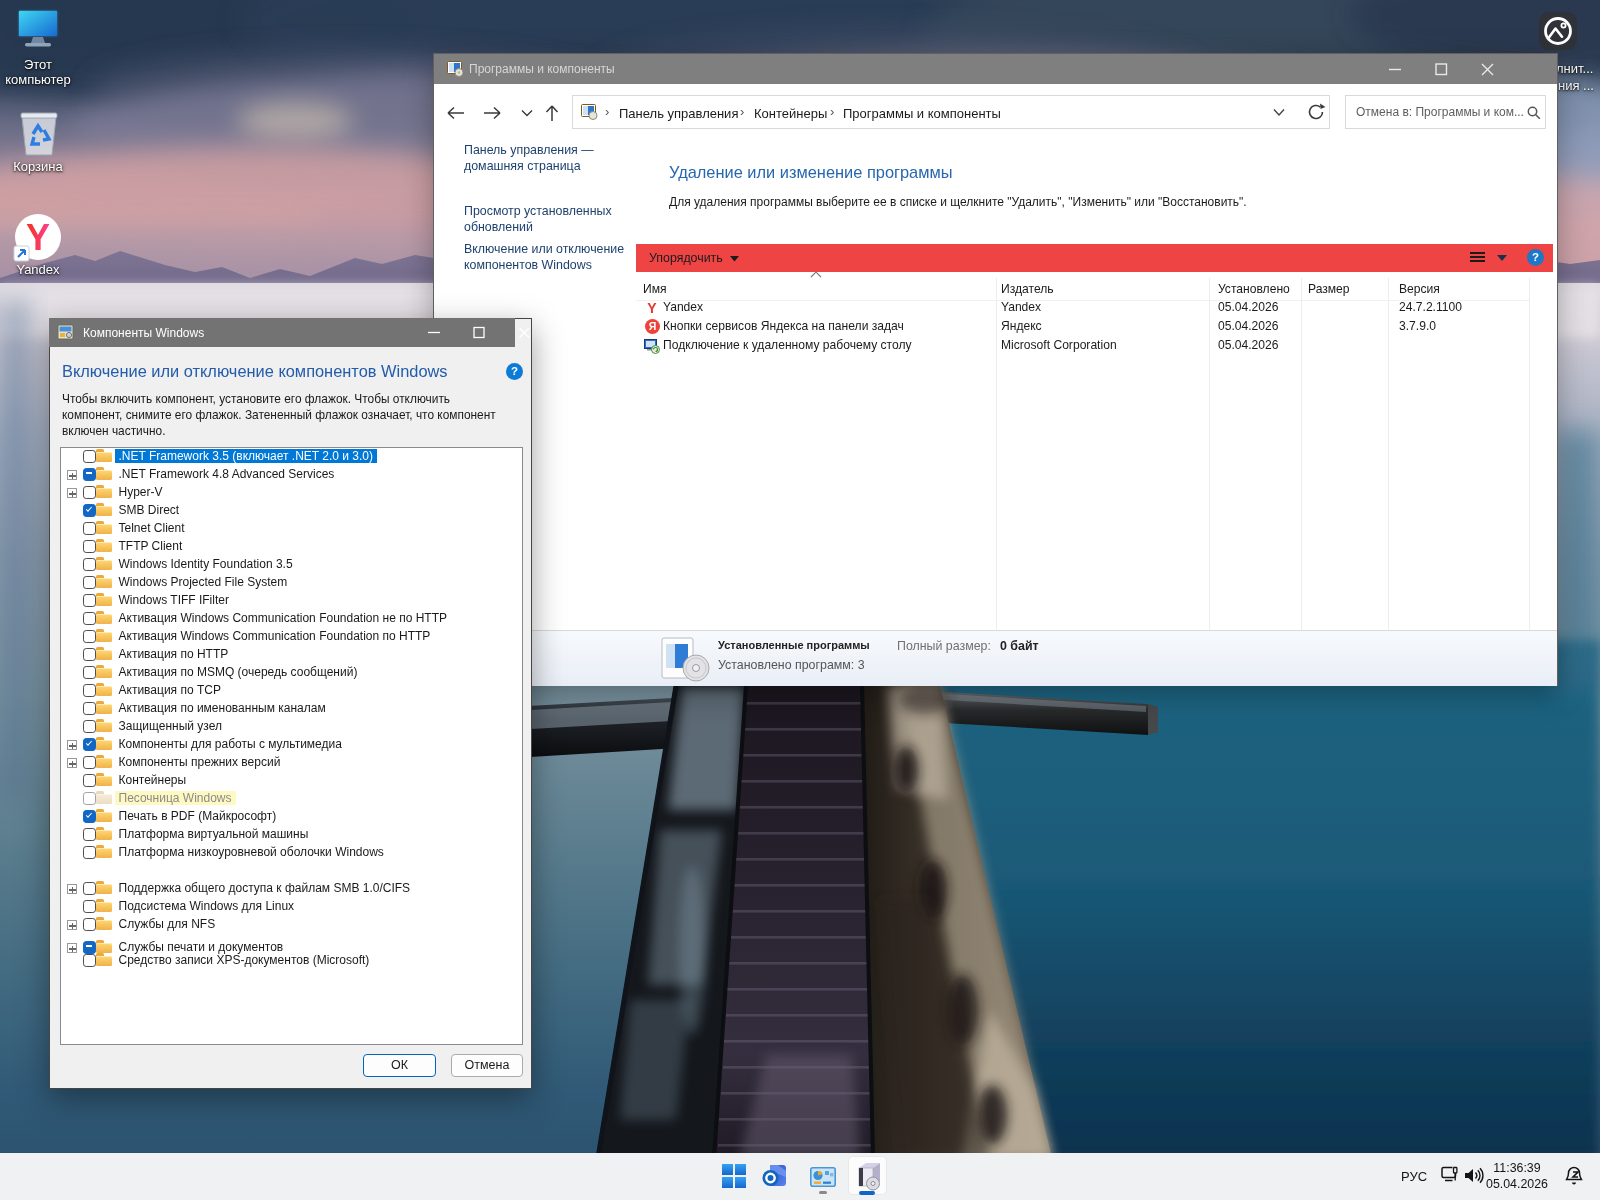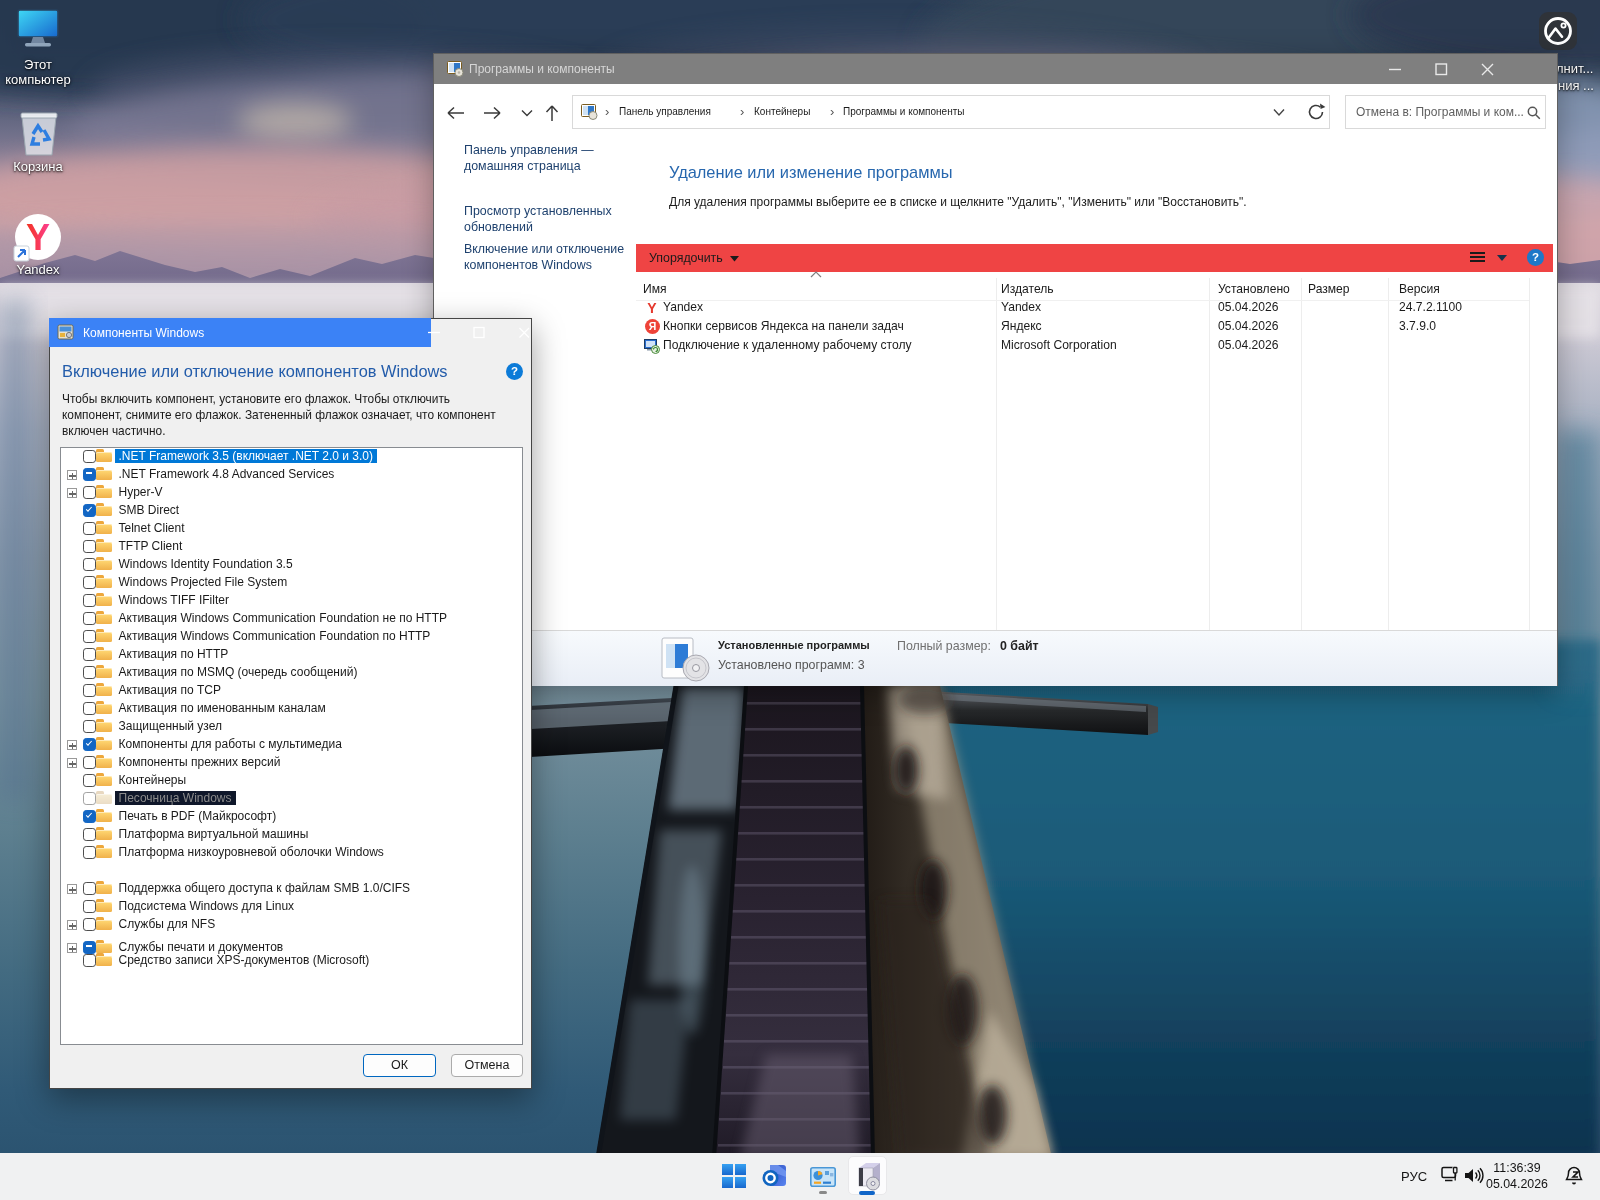--- a/index.html
+++ b/index.html
@@ -6,54 +6,54 @@
 #scene{position:absolute;left:0;top:0;width:1600px;height:1200px;background:#4a6584}
 .abs{position:absolute}
 .dicon-lbl{position:absolute;color:#fff;font-size:13px;text-align:center;text-shadow:0 1px 2px rgba(0,0,0,.9),0 0 4px rgba(0,0,0,.55);line-height:15px}
 
 #pw{position:absolute;left:433px;top:53px;width:1125px;height:633px;background:#fff;border:1px solid #606060;box-shadow:0 8px 28px rgba(0,0,0,.3)}
 #pwtitle{position:absolute;left:0;top:0;width:100%;height:30px;background:#7f7f7f;color:#d6d6d6;font-size:12px}
 #pwtitle .t{position:absolute;left:35px;top:8px}
 .capbtn{position:absolute;top:0;width:46px;height:30px}
 
 .tbox{position:absolute;top:41px;height:34px;border:1px solid #d9d9d9;background:#fff}
-.bread{font-size:10px;color:#1b1b1b;position:absolute;top:10px}
+.bread{font-size:13px;color:#1b1b1b;position:absolute;top:10px}
 .bsep{position:absolute;top:8px;color:#555;font-size:13px}
 
 .navlink{position:absolute;left:30px;width:180px;font-size:12.4px;line-height:16.3px;color:#1e416e}
 #pwhead{position:absolute;left:235px;top:109px;font-size:16.4px;color:#2767ae}
 #pwsub{position:absolute;left:235px;top:141px;font-size:12px;color:#1b1b1b}
 #cmdbar{position:absolute;left:202px;top:190px;width:917px;height:28px;background:#ef4444}
 .hdrtxt{position:absolute;top:228px;font-size:12.1px;color:#1a1a1a}
 .vline{position:absolute;top:224px;height:352px;width:1px;background:#ededed}
 .prow{position:absolute;height:19px;font-size:12.1px;color:#1b1b1b}
 .pc{position:absolute;top:2px;white-space:nowrap}
 #dpane{position:absolute;left:0;top:576px;width:100%;height:56px;background:linear-gradient(180deg,#f7fafd,#e9eef6);border-top:1px solid #d9d9d9}
 
 #dlg{position:absolute;left:49px;top:318px;width:483px;height:771px;background:#f0f0f0;border:1px solid #454545;box-shadow:0 10px 30px rgba(0,0,0,.38)}
-#dlgtitle{position:absolute;left:-1px;top:-1px;width:382px;height:29px;background:#3b82f6;color:#fff;font-size:12px}
+#dlgtitle{position:absolute;left:-1px;top:-1px;width:466px;height:29px;background:#737373;color:#fff;font-size:12px}
 #dlghead{position:absolute;left:12px;top:43px;font-size:16.4px;color:#235caa}
 #dlgpar{position:absolute;left:12px;top:73px;width:466px;font-size:11.9px;line-height:15.9px;color:#191919}
 #lbox{position:absolute;left:10px;top:128px;width:463px;height:598px;background:#fff;border:1px solid #888c91}
 .trow{position:absolute;left:0;width:460px;height:18px}
 .exp{position:absolute;left:16.5px;top:4px;width:10px;height:10px;border:1px solid #999;background:#fff}
 .exp::before{content:"";position:absolute;left:1.8px;top:4.3px;width:6.4px;height:1.3px;background:#666}
 .exp::after{content:"";position:absolute;left:4.35px;top:1.8px;width:1.3px;height:6.4px;background:#666}
 .cb{position:absolute;left:33px;top:1.5px;width:13px;height:13px;border:1.8px solid #4d4d4d;border-radius:3.2px;background:#fff}
 .cb.on{background:#1266c4;border-color:#1266c4}
 .cb.dis{border-color:#a2a2a2}
 .ck{position:absolute;left:1.9px;top:2px;width:6px;height:3.2px;border-left:1.6px solid #fff;border-bottom:1.6px solid #fff;transform:rotate(-48deg)}
 .mi{position:absolute;left:2px;top:3.9px;width:5.6px;height:1.7px;background:#fff}
 .fld{position:absolute;left:46px;top:1px;width:15.5px;height:13px}
 .fld::before{content:"";position:absolute;left:0;top:0;width:7.5px;height:6px;background:#eda73b;border-radius:1.5px 1.5px 0 0}
 .fld::after{content:"";position:absolute;left:0;top:2.5px;width:15.5px;height:10.5px;background:linear-gradient(180deg,#ffd873,#f0b14a);border-radius:1.5px;box-shadow:inset 0 1px 0 rgba(255,255,255,.5)}
 .fld.dim{opacity:.45;filter:saturate(.5)}
 .lbl{position:absolute;left:64.5px;top:0.5px;font-size:12px;line-height:14.5px;color:#1a1a1a;white-space:nowrap;padding:0 4px}
 .lbl.selx{background:#0078d7;color:#fff}
-.lbl.disx{background:#0f172a;color:#8b8b8b}
+.lbl.disx{background:#fef9c3;color:#8b8b8b}
 .dbtn{position:absolute;top:735px;height:23px;background:#fdfdfd;border:1px solid #ababab;border-radius:4px;font-size:12.5px;color:#1a1a1a;text-align:center;line-height:21px}
 
 #tbar{position:absolute;left:0;top:1153px;width:1600px;height:47px;background:#f0f1f2}
 #tile{position:absolute;left:848px;top:3px;width:39px;height:39px;background:#fcfcfd;border:1px solid #e8e8ea;border-radius:5px}
 .pill{position:absolute;border-radius:2px}
 .trayt{position:absolute;font-size:12.4px;color:#141414}
 </style></head>
 <body>
 <div id="scene">
 

